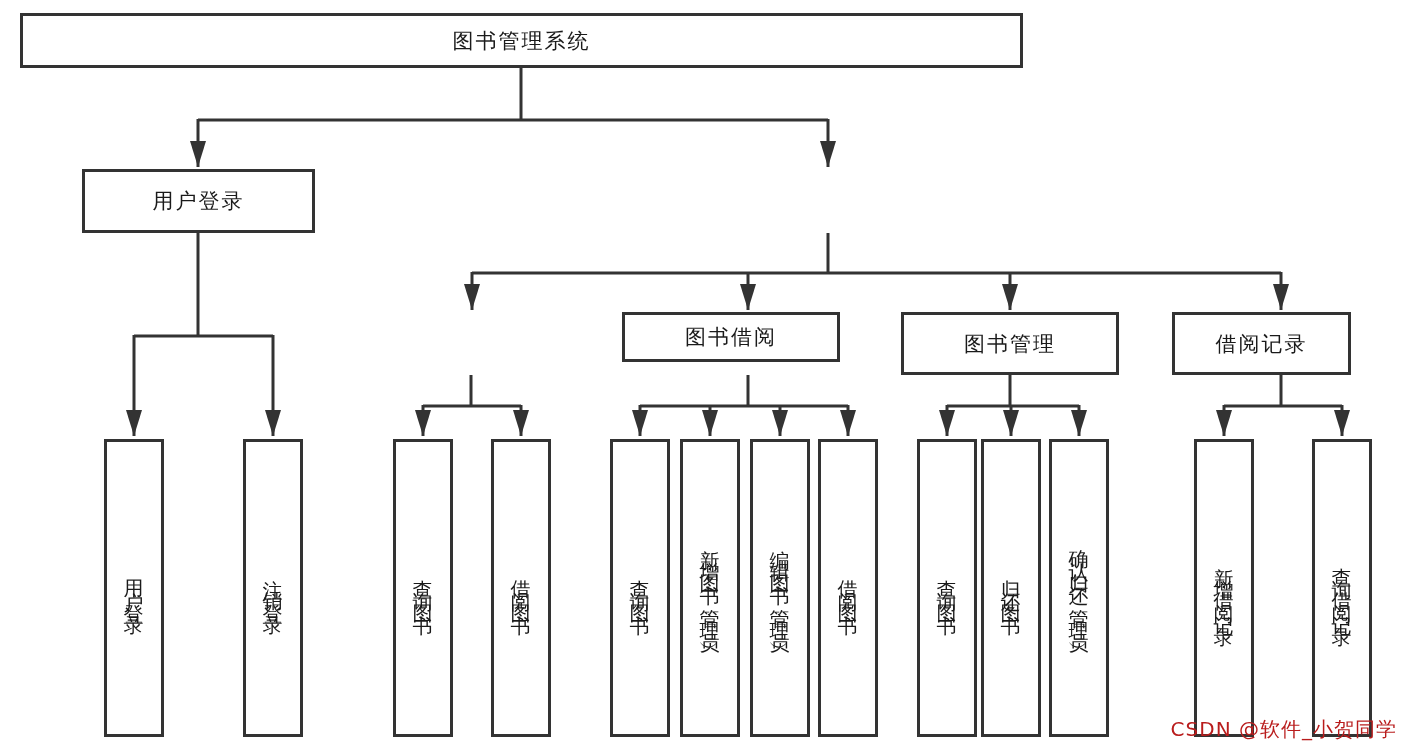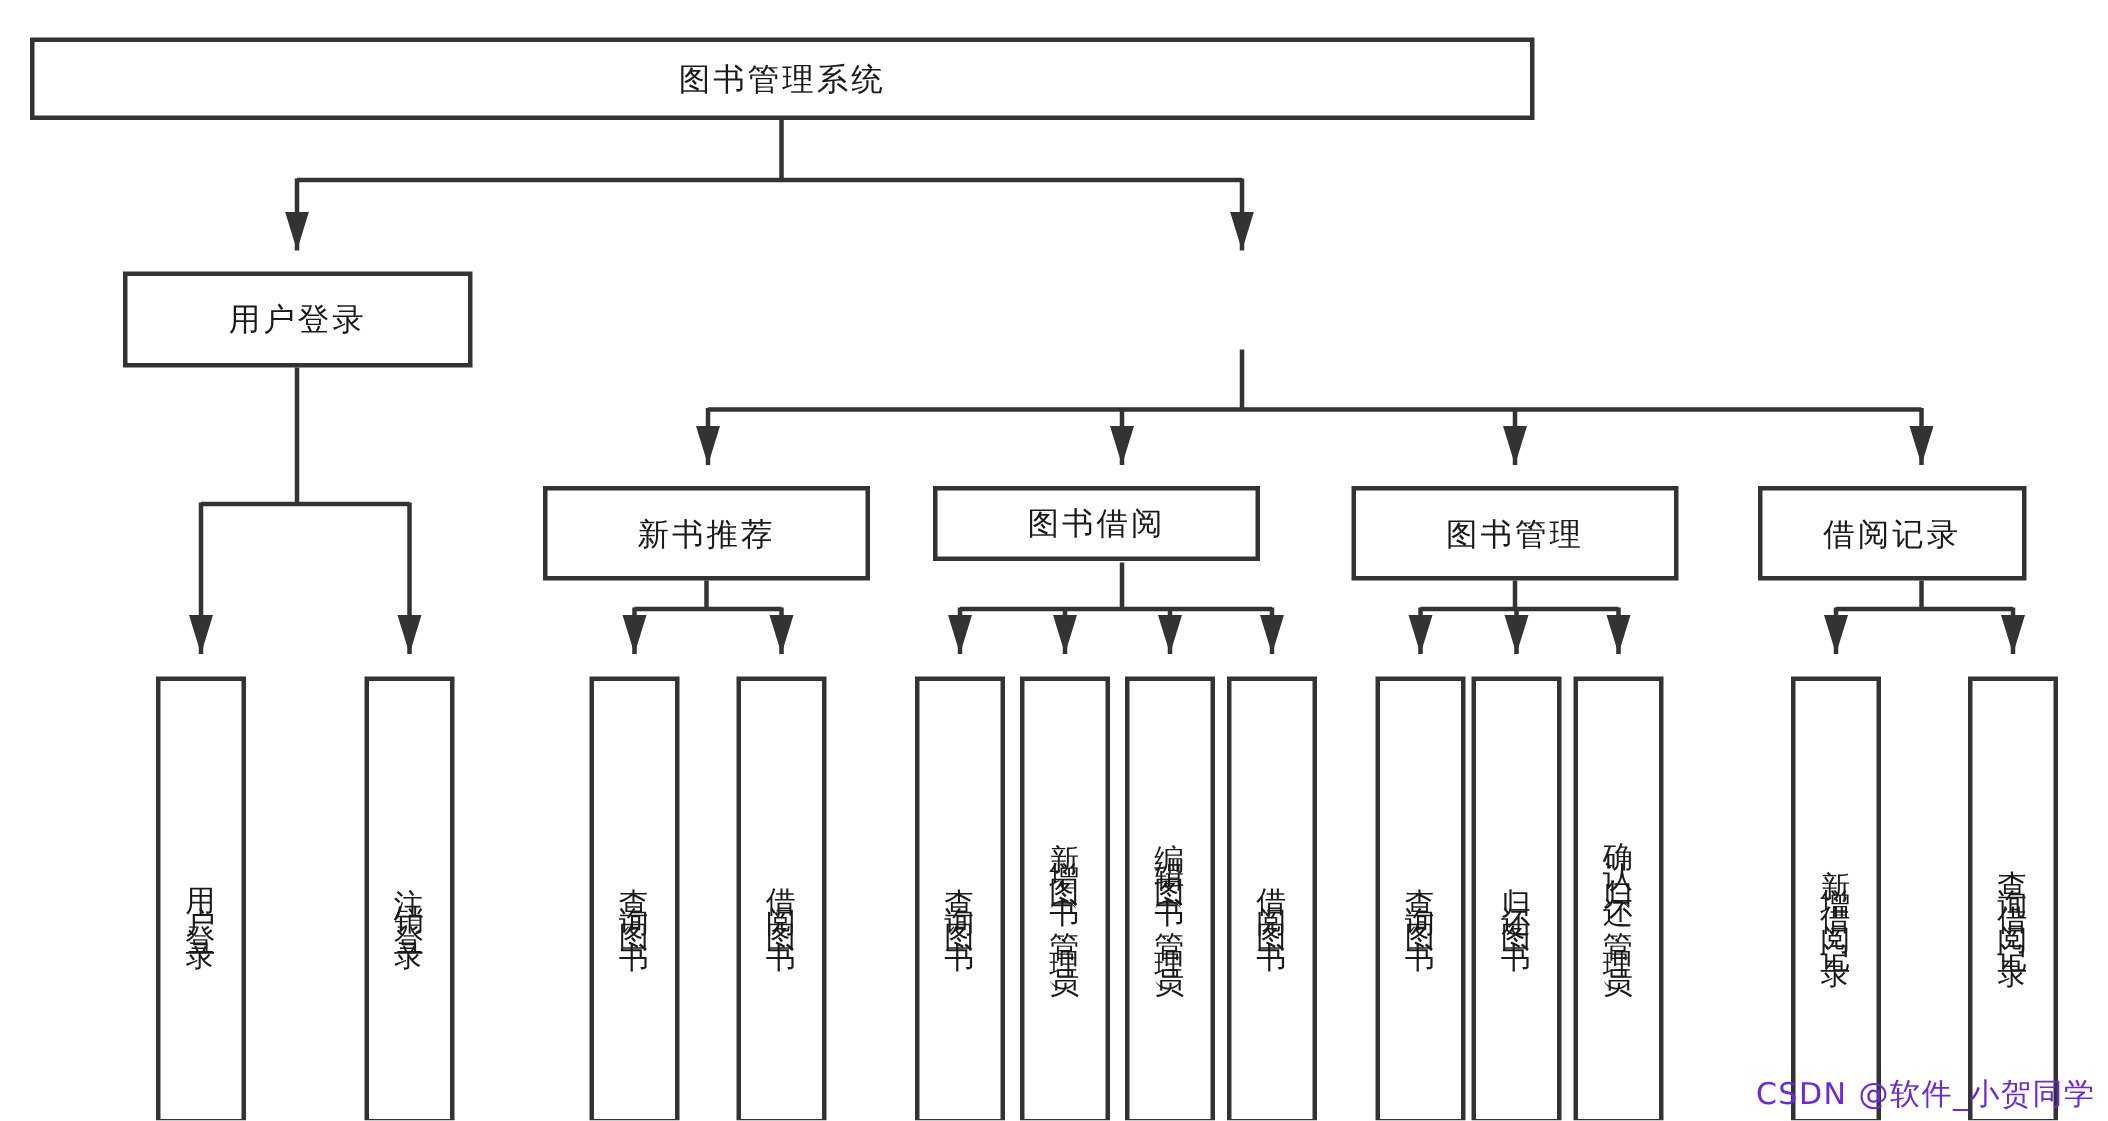--- a/index.html
+++ b/index.html
@@ -23,21 +23,20 @@
     pointer-events: none;
   }
   .box {
     position: absolute;
     box-sizing: border-box;
     background: #ffffff;
     border: 3px solid #333333;
     display: flex;
     align-items: center;
     justify-content: center;
-    margin-top: 12px;
   }
   .hlabel {
     font-size: 21px;
     color: #1a1a1a;
     letter-spacing: 2px;
     white-space: nowrap;
   }
   .vlabel {
     writing-mode: vertical-rl;
     text-orientation: mixed;
@@ -45,21 +44,21 @@
     line-height: 1;
     letter-spacing: 12px;
     color: #1a1a1a;
     white-space: nowrap;
   }
   .watermark {
     position: absolute;
     right: 8px;
     bottom: 4px;
     font-size: 20px;
-    color: #6d28d9;
+    color: #b91c1c;
     letter-spacing: 1px;
     white-space: nowrap;
   }
 </style>
 </head>
 <body>
 
 <div id="stage">
 
   <svg id="connectors" viewBox="0 0 1405 747" xmlns="http://www.w3.org/2000/svg">
@@ -113,23 +112,20 @@
   </svg>
 
   <div class="box" style="left:20px;top:13px;width:1003px;height:55px">
     <span class="hlabel">图书管理系统</span>
   </div>
 
   <div class="box" style="left:82px;top:169px;width:233px;height:64px">
     <span class="hlabel">用户登录</span>
   </div>
 
-  <div class="box" style="left:362px;top:312px;width:218px;height:63px">
-    <span class="hlabel">新书推荐</span>
-  </div>
   <div class="box" style="left:622px;top:312px;width:218px;height:50px">
     <span class="hlabel">图书借阅</span>
   </div>
   <div class="box" style="left:901px;top:312px;width:218px;height:63px">
     <span class="hlabel">图书管理</span>
   </div>
   <div class="box" style="left:1172px;top:312px;width:179px;height:63px">
     <span class="hlabel">借阅记录</span>
   </div>
 

